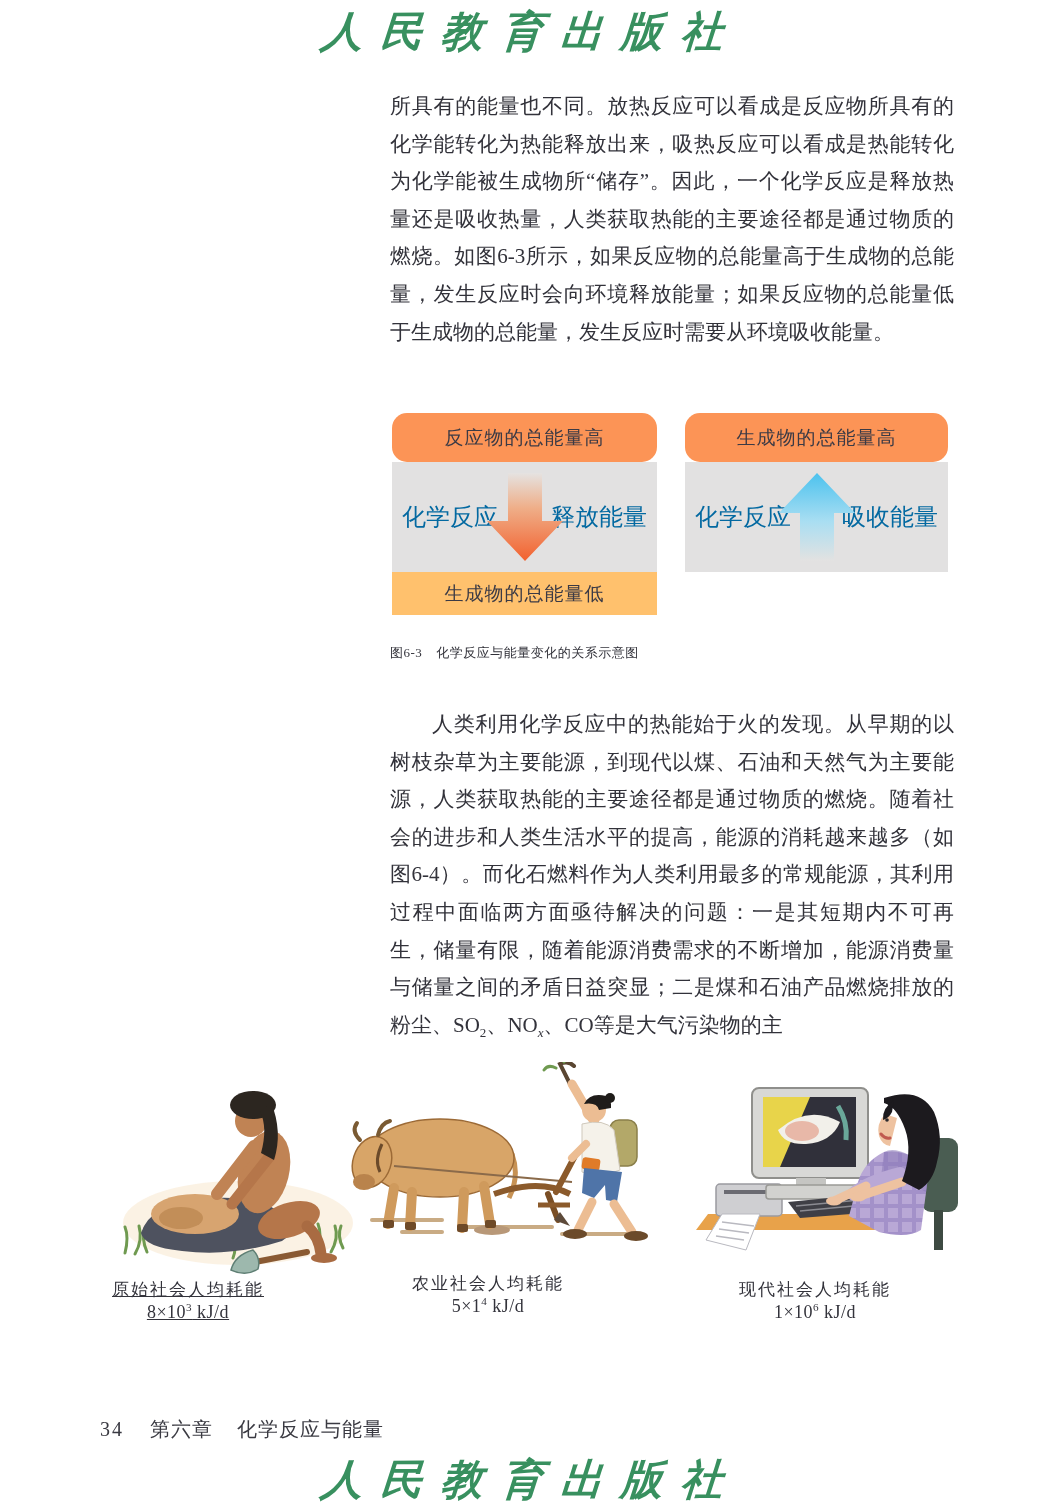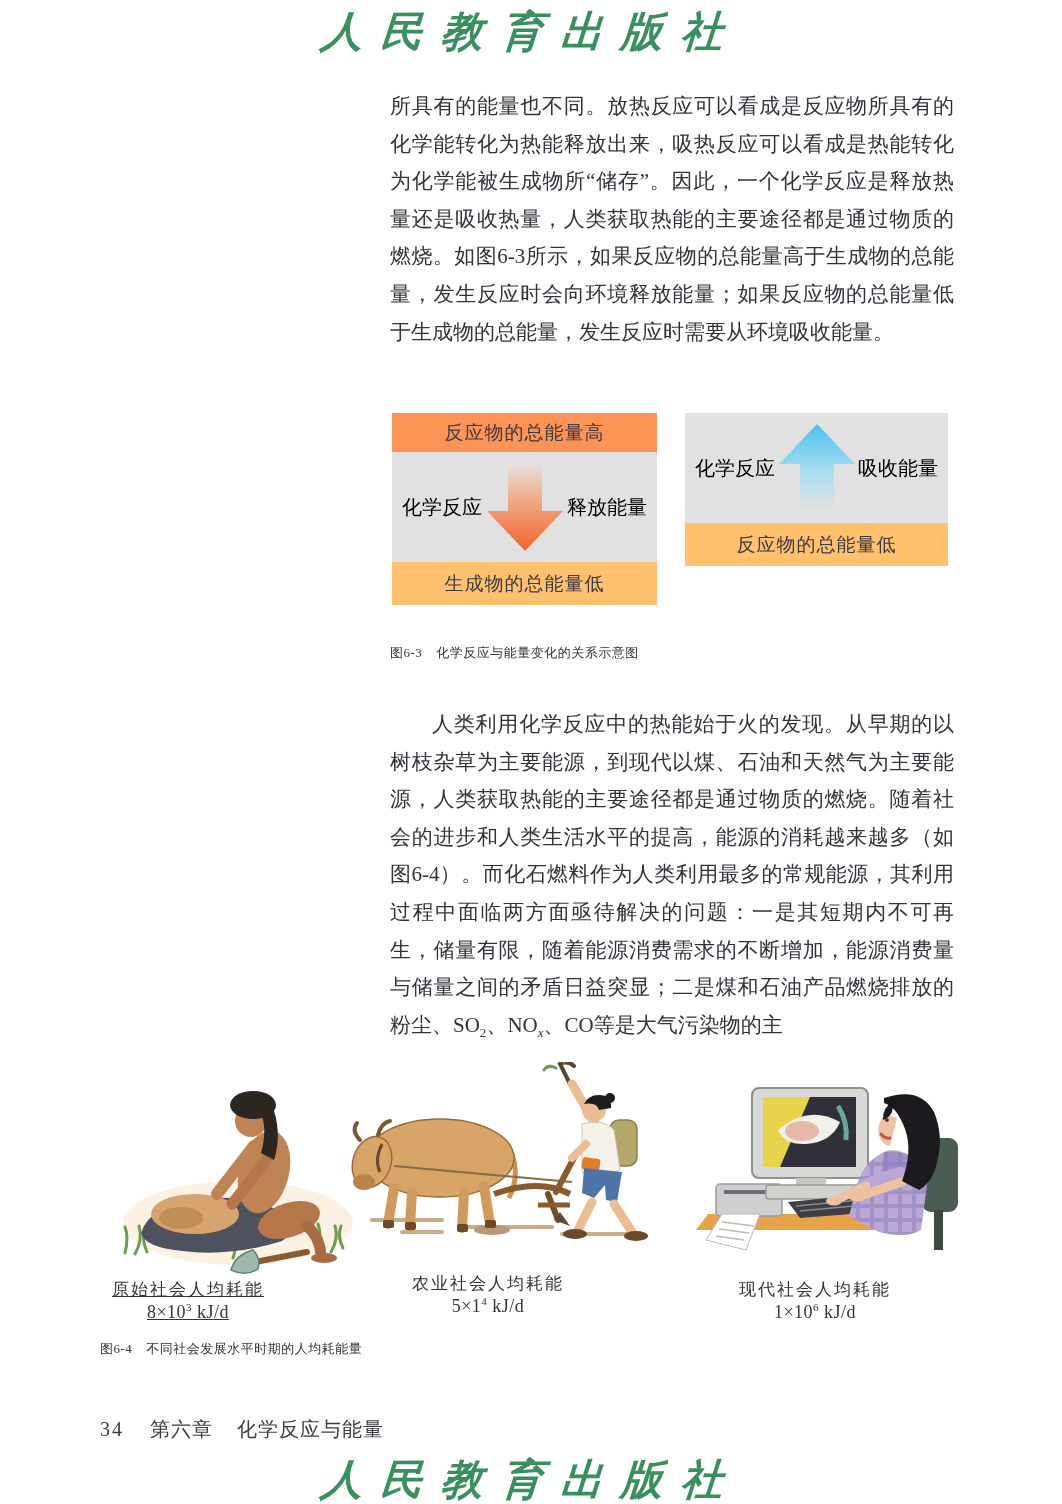--- a/index.html
+++ b/index.html
@@ -35,25 +35,25 @@
   .para2{top:706px;text-indent:2em;}
   sub{font-size:0.62em;}
   sub.it{font-style:italic;}
   sup{font-size:0.62em;}
 
   .fig63{position:absolute;left:392px;top:413px;width:556px;height:207px;display:flex;}
   .panel{width:265px;height:207px;display:flex;flex-direction:column;}
   .panel+.panel{margin-left:28px;width:263px;}
   .band{display:flex;align-items:center;justify-content:center;
         font-size:19px;color:#3b3a45;letter-spacing:1px;}
-  .band.top{height:39px;background:var(--band-top);}
+  .band.top{height:49px;background:var(--band-top);border-radius:15px;}
   .band.bottom{height:43px;background:var(--band-bottom);}
   .mid{height:110px;background:var(--band-middle);position:relative;
        display:flex;align-items:center;justify-content:space-between;
-       padding:16px 10px;font-size:20px;color:#000000;}
+       padding:16px 10px;font-size:24px;color:#0369a1;}
   .mid .arrow-wrap{position:absolute;left:50%;top:50%;transform:translate(-50%,-50%);line-height:0;}
 
   .fig-caption{
     position:absolute;font-size:13px;color:var(--body-text);letter-spacing:0.5px;
   }
   .fig-caption .cap-label{margin-right:14px;}
   .cap63{left:390px;top:644px;}
   .cap64{left:100px;top:1340px;}
 
   .illo{position:absolute;line-height:0;}
@@ -98,37 +98,37 @@
             </defs>
             <path d="M21,0 h34 v48 h21 L38,88 L0,48 h21 z" fill="url(#gradDown)"></path>
           </svg>
         </span>
         <span>释放能量</span>
       </div>
       <div class="band bottom">生成物的总能量低</div>
     </div>
 
     <div class="panel">
+      <div class="band top">生成物的总能量高</div>
       <div class="mid">
         <span>化学反应</span>
         <span class="arrow-wrap">
           <svg width="76" height="88" viewBox="0 0 76 88">
             <defs>
               <linearGradient id="gradUp" x1="0" y1="1" x2="0" y2="0">
                 <stop offset="0" stop-color="#e3e2e1"></stop>
                 <stop offset="0.45" stop-color="#a9def2"></stop>
                 <stop offset="1" style="stop-color:var(--arrow-blue,#4cc2ee)"></stop>
               </linearGradient>
             </defs>
             <path d="M21,88 v-48 h-21 L38,0 L76,40 h-21 v48 z" fill="url(#gradUp)"></path>
           </svg>
         </span>
         <span>吸收能量</span>
       </div>
-      <div class="band bottom">反应物的总能量低</div>
     </div>
   </div>
 
   <div class="fig-caption cap63">
     <span class="cap-label">图6-3</span><span>化学反应与能量变化的关系示意图</span>
   </div>
 
   <p class="para para2"><span>人类利用化学反应中的热能始于火的发现。从早期的以树枝杂草为主要能源，到现代以煤、石油和天然气为主要能源，人类获取热能的主要途径都是通过物质的燃烧。随着社会的进步和人类生活水平的提高，能源的消耗越来越多（如图6-4）。而化石燃料作为人类利用最多的常规能源，其利用过程中面临两方面亟待解决的问题：一是其短期内不可再生，储量有限，随着能源消费需求的不断增加，能源消费量与储量之间的矛盾日益突显；二是煤和石油产品燃烧排放的粉尘、SO</span><sub>2</sub><span>、NO</span><sub class="it">x</sub><span>、CO等是大气污染物的主</span></p>
 
   <div class="illo illo1">
@@ -283,23 +283,20 @@
   </div>
   <div class="energy-cap ecap2">
     <span class="lbl">农业社会人均耗能</span>
     <span class="val"><span>5×1</span><sup>4</sup><span> kJ/d</span></span>
   </div>
   <div class="energy-cap ecap3">
     <span class="lbl">现代社会人均耗能</span>
     <span class="val"><span>1×10</span><sup>6</sup><span> kJ/d</span></span>
   </div>
 
-  <div class="fig-caption cap64">
-    <span class="cap-label">图6-4</span><span>不同社会发展水平时期的人均耗能量</span>
-  </div>
 
   <div class="footer">
     <span class="pagenum">34</span><span class="chap">第六章</span><span>化学反应与能量</span>
   </div>
 
   <div class="calligraphy bottom">人民教育出版社</div>
 
 </div>
 
 </body></html>

